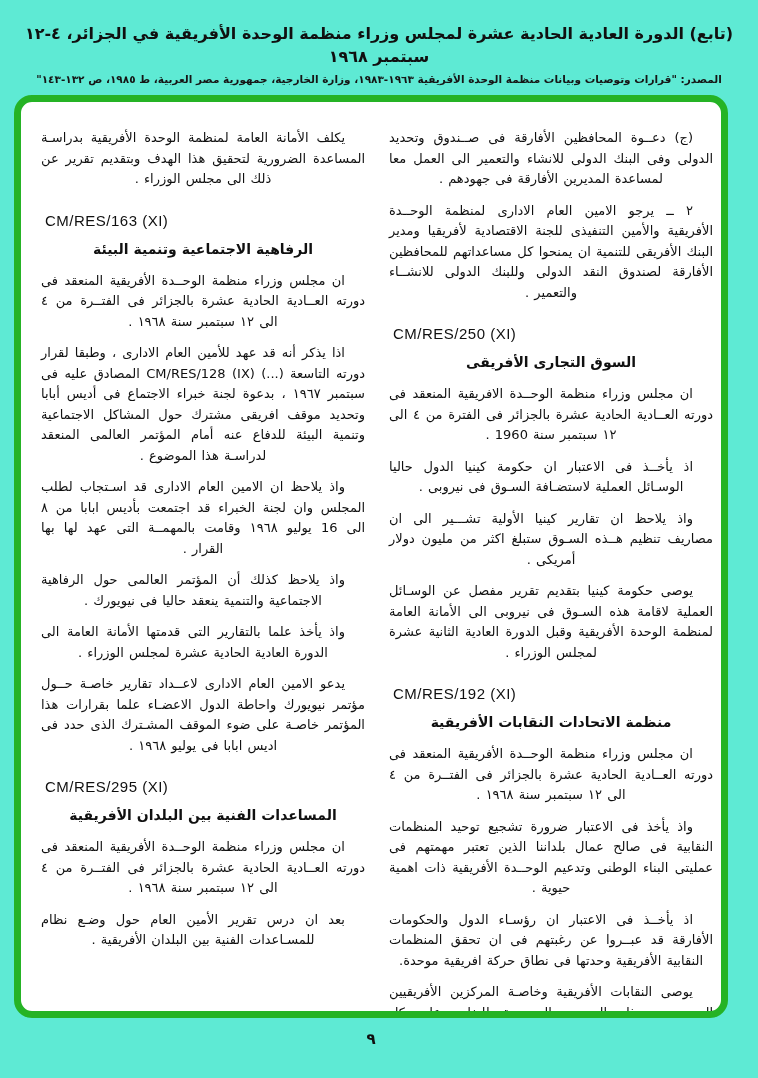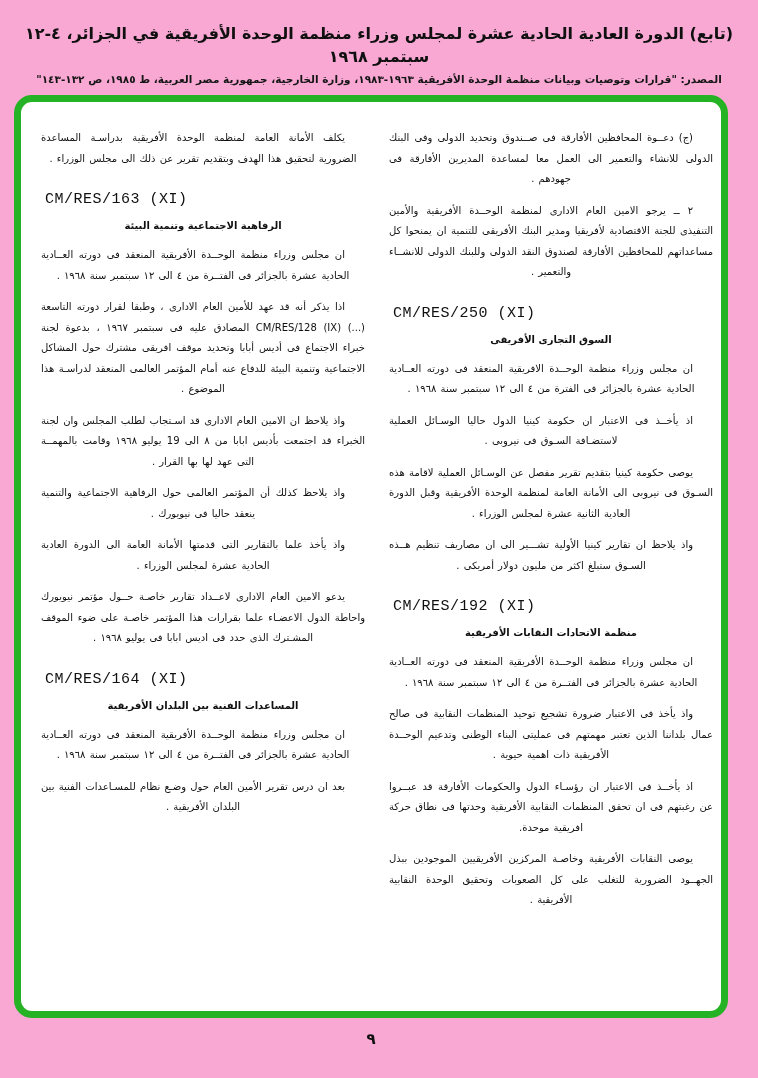--- a/index.html
+++ b/index.html
@@ -3,21 +3,21 @@
 <meta charset="utf-8">
 <style>
   html, body {
     margin: 0; padding: 0;
     background: #ffffff;
     font-family: "DejaVu Sans", sans-serif;
   }
   .page {
     position: relative;
     width: 758px; height: 1078px;
-    background: #f9a8d4;
+    background: #5eead4;
     overflow: hidden;
     color: #101010;
   }
   
   .header {
     position: absolute;
     top: 22px; left: 0; right: 0;
     text-align: center;
     direction: rtl;
   }
@@ -53,40 +53,40 @@
     overflow: hidden;
   }
   .col {
     flex: 1 1 0;
     min-width: 0;
     direction: rtl;
   }
   
   .para {
     margin: 0 0 11px 0;
-    font-size: 10px;
+    font-size: 13px;
     line-height: 20.5px;
     text-align: justify;
     text-align-last: center;
     text-indent: 20px;
     word-spacing: 1px;
   }
   .ref {
     direction: ltr;
     text-align: left;
-    font-family: Liberation Mono, monospace;
+    font-family: Liberation Sans, sans-serif;
     font-size: 15px;
     letter-spacing: 0.5px;
     margin: 22px 0 12px 0;
     padding-left: 4px;
     white-space: nowrap;
   }
   .sec-title {
     margin: 0 0 14px 0;
-    font-size: 10px;
+    font-size: 14px;
     font-weight: bold;
     text-align: center;
   }
   
   .page-number {
     position: absolute;
     top: 1030px;
     left: 14px; width: 714px;
     text-align: center;
     font-size: 15px;
@@ -104,43 +104,43 @@
   </div>
 
   <div class="frame" style="border-color: rgb(37, 179, 37);">
     <div class="columns">
 
       <div class="col">
         <p class="para">(ج) دعــوة المحافظين الأفارقة فى صــندوق وتحديد الدولى وفى البنك الدولى للانشاء والتعمير الى العمل معا لمساعدة المديرين الأفارقة فى جهودهم .</p>
         <p class="para">٢ ــ يرجو الامين العام الادارى لمنظمة الوحــدة الأفريقية والأمين التنفيذى للجنة الاقتصادية لأفريقيا ومدير البنك الأفريقى للتنمية ان يمنحوا كل مساعداتهم للمحافظين الأفارقة لصندوق النقد الدولى وللبنك الدولى للانشــاء والتعمير .</p>
         <div class="ref">CM/RES/250 (XI)</div>
         <div class="sec-title">السوق التجارى الأفريقى</div>
-        <p class="para">ان مجلس وزراء منظمة الوحــدة الافريقية المنعقد فى دورته العــادية الحادية عشرة بالجزائر فى الفترة من ٤ الى ١٢ سبتمبر سنة ١٩٦٨ .</p>
+        <p class="para">ان مجلس وزراء منظمة الوحــدة الافريقية المنعقد فى دورته العــادية الحادية عشرة بالجزائر فى الفترة من ٤ الى ١٢ سبتمبر سنة 1960 .</p>
         <p class="para">اذ يأخــذ فى الاعتبار ان حكومة كينيا الدول حاليا الوسـائل العملية لاستضـافة السـوق فى نيروبى .</p>
+        <p class="para">واذ يلاحظ ان تقارير كينيا الأولية تشـــير الى ان مصاريف تنظيم هــذه السـوق ستبلغ اكثر من مليون دولار أمريكى .</p>
         <p class="para">يوصى حكومة كينيا بتقديم تقرير مفصل عن الوسـائل العملية لاقامة هذه السـوق فى نيروبى الى الأمانة العامة لمنظمة الوحدة الأفريقية وقبل الدورة العادية الثانية عشرة لمجلس الوزراء .</p>
-        <p class="para">واذ يلاحظ ان تقارير كينيا الأولية تشـــير الى ان مصاريف تنظيم هــذه السـوق ستبلغ اكثر من مليون دولار أمريكى .</p>
         <div class="ref">CM/RES/192 (XI)</div>
         <div class="sec-title">منظمة الاتحادات النقابات الأفريقية</div>
         <p class="para">ان مجلس وزراء منظمة الوحــدة الأفريقية المنعقد فى دورته العــادية الحادية عشرة بالجزائر فى الفتــرة من ٤ الى ١٢ سبتمبر سنة ١٩٦٨ .</p>
         <p class="para">واذ يأخذ فى الاعتبار ضرورة تشجيع توحيد المنظمات النقابية فى صالح عمال بلداننا الذين تعتبر مهمتهم فى عمليتى البناء الوطنى وتدعيم الوحــدة الأفريقية ذات اهمية حيوية .</p>
         <p class="para">اذ يأخــذ فى الاعتبار ان رؤسـاء الدول والحكومات الأفارقة قد عبــروا عن رغبتهم فى ان تحقق المنظمات النقابية الأفريقية وحدتها فى نطاق حركة افريقية موحدة.</p>
         <p class="para">يوصى النقابات الأفريقية وخاصـة المركزين الأفريقيين الموجودين ببذل الجهــود الضرورية للتغلب على كل الصعوبات وتحقيق الوحدة النقابية الأفريقية .</p>
       </div>
 
       <div class="col">
         <p class="para">يكلف الأمانة العامة لمنظمة الوحدة الأفريقية بدراسـة المساعدة الضرورية لتحقيق هذا الهدف وبتقديم تقرير عن ذلك الى مجلس الوزراء .</p>
         <div class="ref">CM/RES/163 (XI)</div>
         <div class="sec-title">الرفاهية الاجتماعية وتنمية البيئة</div>
         <p class="para">ان مجلس وزراء منظمة الوحــدة الأفريقية المنعقد فى دورته العــادية الحادية عشرة بالجزائر فى الفتــرة من ٤ الى ١٢ سبتمبر سنة ١٩٦٨ .</p>
         <p class="para">اذا يذكر أنه قد عهد للأمين العام الادارى ، وطبقا لقرار دورته التاسعة (...) CM/RES/128 (IX) المصادق عليه فى سبتمبر ١٩٦٧ ، بدعوة لجنة خبراء الاجتماع فى أديس أبابا وتحديد موقف افريقى مشترك حول المشاكل الاجتماعية وتنمية البيئة للدفاع عنه أمام المؤتمر العالمى المنعقد لدراسـة هذا الموضوع .</p>
-        <p class="para">واذ يلاحظ ان الامين العام الادارى قد اسـتجاب لطلب المجلس وان لجنة الخبراء قد اجتمعت بأديس ابابا من ٨ الى 19 يوليو ١٩٦٨ وقامت بالمهمــة التى عهد لها بها القرار .</p>
+        <p class="para">واذ يلاحظ ان الامين العام الادارى قد اسـتجاب لطلب المجلس وان لجنة الخبراء قد اجتمعت بأديس ابابا من ٨ الى 16 يوليو ١٩٦٨ وقامت بالمهمــة التى عهد لها بها القرار .</p>
         <p class="para">واذ يلاحظ كذلك أن المؤتمر العالمى حول الرفاهية الاجتماعية والتنمية ينعقد حاليا فى نيويورك .</p>
         <p class="para">واذ يأخذ علما بالتقارير التى قدمتها الأمانة العامة الى الدورة العادية الحادية عشرة لمجلس الوزراء .</p>
         <p class="para">يدعو الامين العام الادارى لاعــداد تقارير خاصـة حــول مؤتمر نيويورك واحاطة الدول الاعضـاء علما بقرارات هذا المؤتمر خاصـة على ضوء الموقف المشـترك الذى حدد فى اديس ابابا فى يوليو ١٩٦٨ .</p>
-        <div class="ref">CM/RES/164 (XI)</div>
+        <div class="ref">CM/RES/295 (XI)</div>
         <div class="sec-title">المساعدات الفنية بين البلدان الأفريقية</div>
         <p class="para">ان مجلس وزراء منظمة الوحــدة الأفريقية المنعقد فى دورته العــادية الحادية عشرة بالجزائر فى الفتــرة من ٤ الى ١٢ سبتمبر سنة ١٩٦٨ .</p>
         <p class="para">بعد ان درس تقرير الأمين العام حول وضـع نظام للمسـاعدات الفنية بين البلدان الأفريقية .</p>
       </div>
 
     </div>
   </div>
 
   <div class="page-number">٩</div>
 

